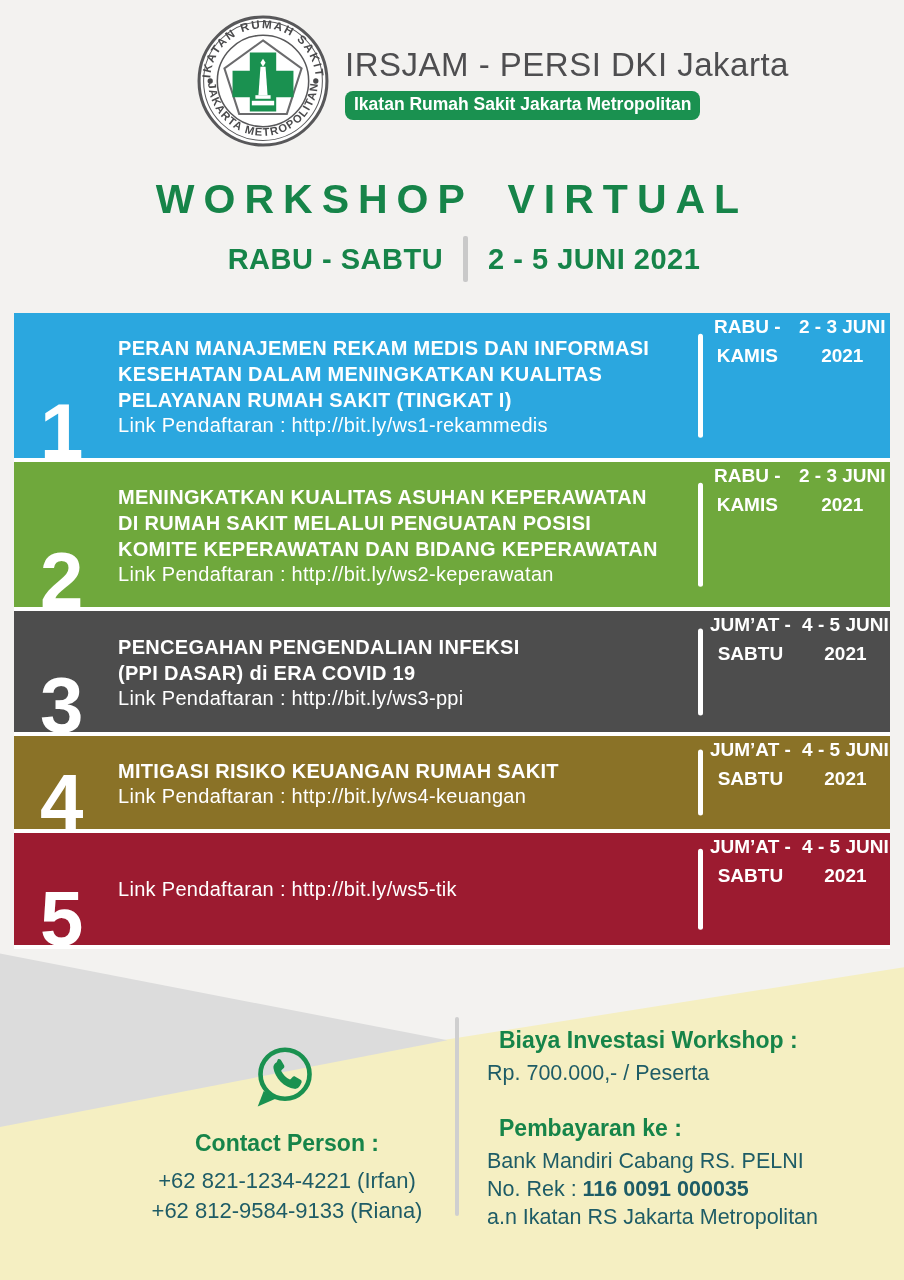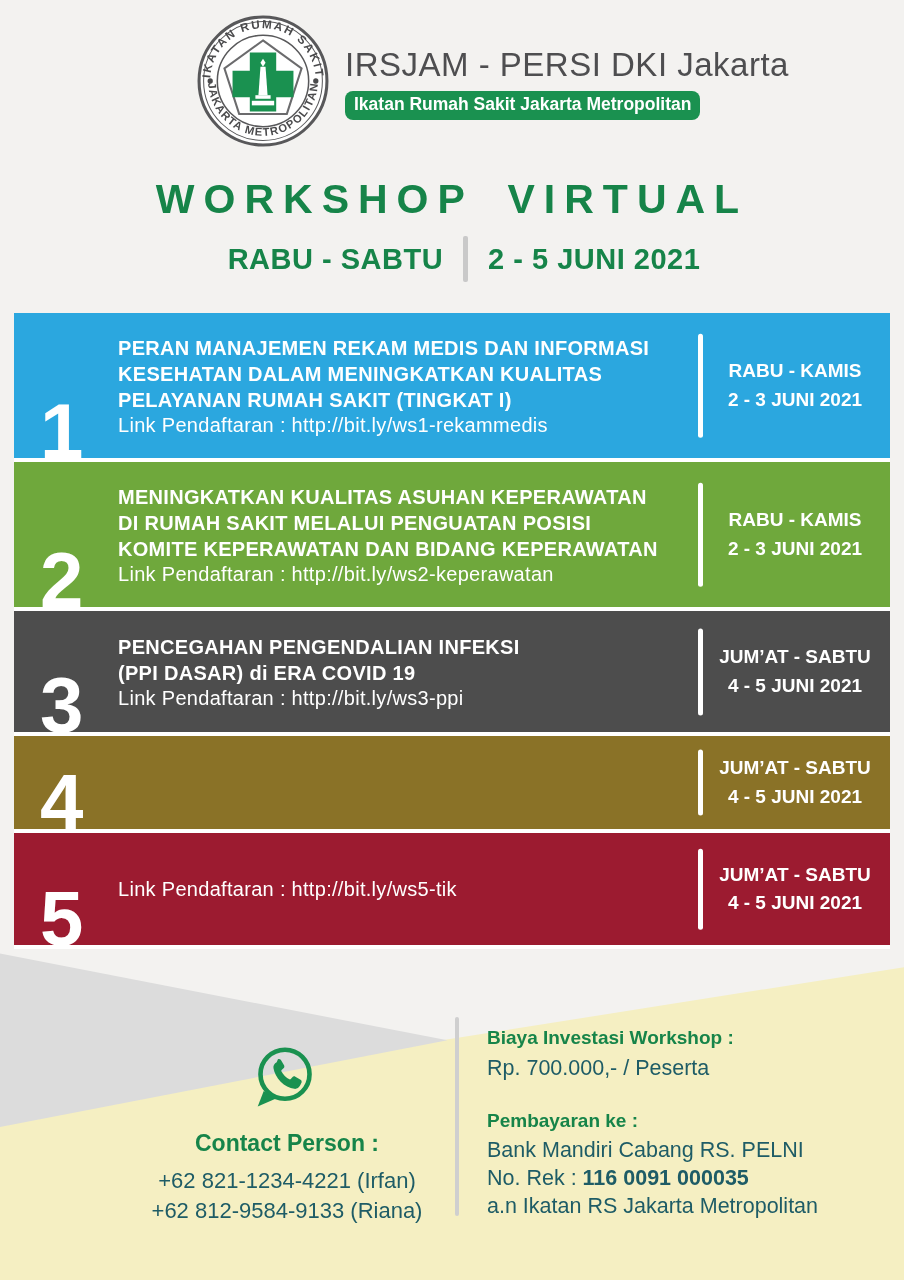--- a/index.html
+++ b/index.html
@@ -30,37 +30,37 @@
   .band:nth-child(5){height:112px;}
   .band-number{position:absolute;left:26px;bottom:-12px;font-size:78px;font-weight:bold;
     line-height:1;color:#fff;}
   .band-content{position:absolute;left:104px;top:0;bottom:0;right:202px;
     display:flex;flex-direction:column;justify-content:center;}
   .band-title{font-size:20px;font-weight:bold;line-height:1.3;white-space:pre-line;letter-spacing:.3px;}
   .band-link{font-size:20px;line-height:1.2;letter-spacing:.3px;}
   .band-divider{position:absolute;left:684px;top:50%;transform:translateY(-50%);
     width:5px;height:72%;background:#fff;border-radius:3px;}
   .band-date{position:absolute;right:0;top:0;bottom:0;width:190px;display:flex;
-    flex-direction:column;justify-content:center;text-align:center;
+    flex-direction:row;justify-content:center;text-align:center;
     font-size:19px;font-weight:bold;line-height:1.5;}
   
   .footer{position:absolute;left:0;bottom:0;width:904px;height:340px;}
   .footer-yellow{position:absolute;inset:0;background:#F5EFC2;
     clip-path:polygon(0 50%,100% 8%,100% 100%,0 100%);}
   .footer-triangle{position:absolute;inset:0;background:#DCDCDC;
     clip-path:polygon(0 4%,49.5% 29.5%,0 55%);}
   .wa-icon{position:absolute;left:248px;top:100px;width:74px;height:74px;}
   .contact-heading{position:absolute;left:87px;top:190px;width:400px;text-align:center;
     font-size:23px;font-weight:bold;color:#168449;}
   .contact-phones{position:absolute;left:67px;top:226px;width:440px;text-align:center;
     font-size:22px;color:#1E5C66;line-height:1.38;}
   .footer-divider{position:absolute;left:455px;top:77px;width:4px;height:199px;
     background:#CFCFCF;border-radius:2px;}
   .pay-col{position:absolute;left:487px;top:86px;color:#1E5C66;font-size:21.5px;line-height:1.3;}
-  .pay-heading{font-size:19px;font-weight:bold;color:#168449;margin:0 0 4px 0;}
+  .pay-heading{font-size:23px;font-weight:bold;color:#168449;margin:0 0 4px 12px;}
   .fee-text{margin:0 0 26px 0;}
   .bank-line{margin:0;}
   .bold{font-weight:bold;}
 </style>
 </head>
 <body>
 
 <div class="logo">
   <svg viewBox="0 0 132 132" width="134" height="134">
     <circle cx="66" cy="66" r="63" fill="#ffffff" stroke="#58585A" stroke-width="3"></circle>
@@ -139,20 +139,24 @@
     </div>
     <span class="band-divider"></span>
     <div class="band-date">
       <div>JUM’AT - SABTU</div>
       <div>4 - 5 JUNI 2021</div>
     </div>
   </section>
 
   <section class="band" style="background-color: rgb(138, 114, 39);">
     <span class="band-number">4</span>
+    <div class="band-content">
+      <div class="band-title">MITIGASI RISIKO KEUANGAN RUMAH SAKIT</div>
+      <div class="band-link"><span>Link Pendaftaran : </span><span>http://bit.ly/ws4-keuangan</span></div>
+    </div>
     <span class="band-divider"></span>
     <div class="band-date">
       <div>JUM’AT - SABTU</div>
       <div>4 - 5 JUNI 2021</div>
     </div>
   </section>
 
   <section class="band" style="background-color: rgb(156, 27, 48);">
     <span class="band-number">5</span>
     <div class="band-content">

